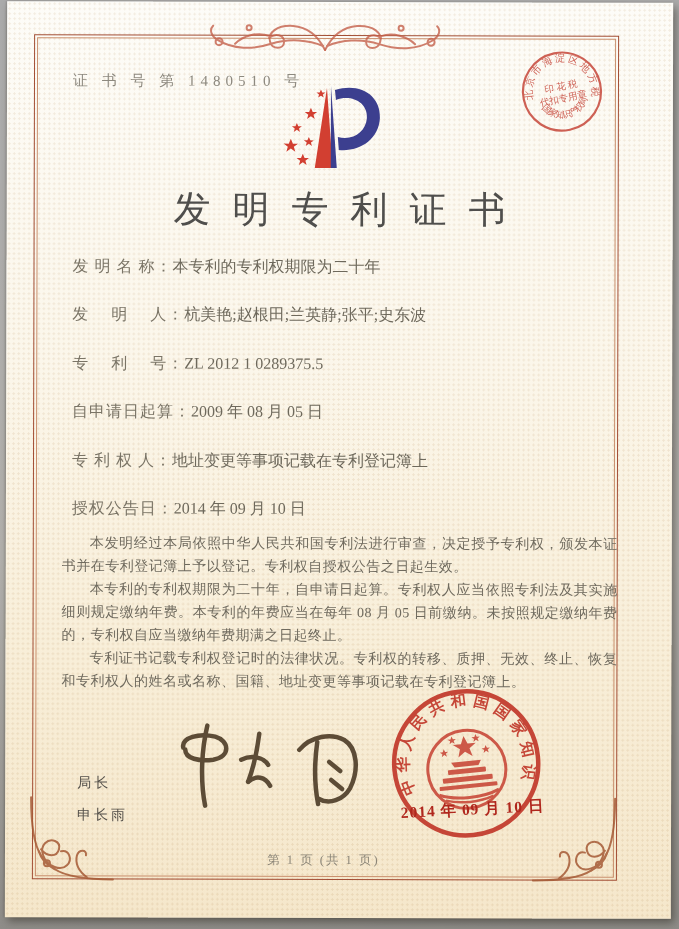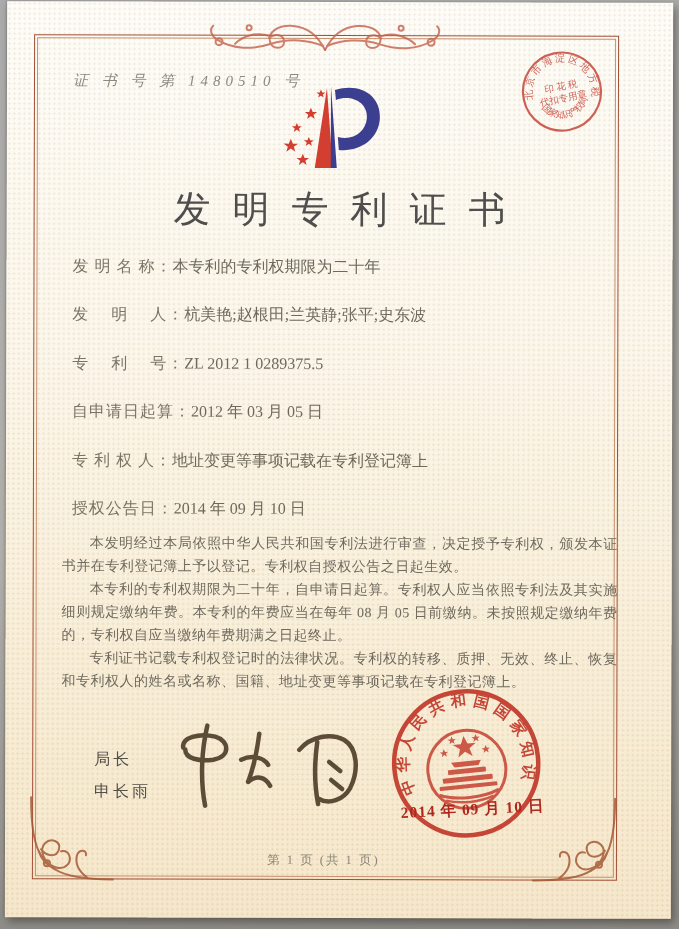--- a/index.html
+++ b/index.html
@@ -23,38 +23,38 @@
   .frame{
     position:absolute;left:27px;top:33px;width:583px;height:843px;
     border:1.6px solid #a34f36;
   }
   .frame::after{
     content:"";position:absolute;inset:2px;border:1px solid #c98f6d;
   }
   .ornament{position:absolute;pointer-events:none;}
   .cert-no{
     position:absolute;left:66px;top:70px;
-    font-size:15px;letter-spacing:5px;color:#8d897f;font-style:italic;
+    font-size:15px;letter-spacing:5px;color:#8d897f;
   }
   .logo{position:absolute;left:274px;top:78px;}
   .title{
     position:absolute;left:0;right:0;top:183px;text-align:center;
     font-size:37px;color:#4f4e4c;letter-spacing:22px;padding-left:22px;
     font-weight:500;
   }
   .fields{position:absolute;left:66px;top:255px;width:540px;display:flex;flex-direction:column;}
   .frow{height:48.4px;font-size:16px;white-space:nowrap;}
   .flabel{color:#7a7466;letter-spacing:1px;}
   .fvalue{color:#6e695c;}
   .paras{position:absolute;left:56px;top:530px;width:556px;}
   .paras p{
     margin:0;font-size:14px;line-height:23px;color:#6f6a5e;
     text-indent:2em;letter-spacing:.5px;text-align:justify;
   }
-  .director{position:absolute;left:72px;top:742px;font-size:16px;color:#54504a;line-height:32px;letter-spacing:3px;margin-left:17px;}
+  .director{position:absolute;left:72px;top:766px;font-size:14px;color:#54504a;line-height:32px;letter-spacing:3px;}
   .signature{position:absolute;left:162px;top:706px;}
   .seal-small{position:absolute;left:495px;top:29px;opacity:.85;}
   .seal-big{position:absolute;left:376px;top:676px;opacity:.93;}
   .seal-date{
     position:absolute;left:380px;top:797px;width:175px;text-align:center;
     font-size:15.5px;font-weight:bold;color:#b0271d;letter-spacing:1px;
     transform:rotate(-3deg);
   }
   .footer{
     position:absolute;left:27px;top:850px;width:583px;text-align:center;
@@ -147,21 +147,21 @@
     <div class="frow">
       <span class="flabel">发 明 名 称：</span><span class="fvalue">本专利的专利权期限为二十年</span>
     </div>
     <div class="frow">
       <span class="flabel">发　 明　 人：</span><span class="fvalue">杭美艳;赵根田;兰英静;张平;史东波</span>
     </div>
     <div class="frow">
       <span class="flabel">专　 利　 号：</span><span class="fvalue">ZL 2012 1 0289375.5</span>
     </div>
     <div class="frow">
-      <span class="flabel">自申请日起算：</span><span class="fvalue">2012 年 03 月 05 日</span>
+      <span class="flabel">自申请日起算：</span><span class="fvalue">2009 年 08 月 05 日</span>
     </div>
     <div class="frow">
       <span class="flabel">专 利 权 人：</span><span class="fvalue">地址变更等事项记载在专利登记簿上</span>
     </div>
     <div class="frow">
       <span class="flabel">授权公告日：</span><span class="fvalue">2014 年 09 月 10 日</span>
     </div>
   </div>
 
   <div class="paras">

